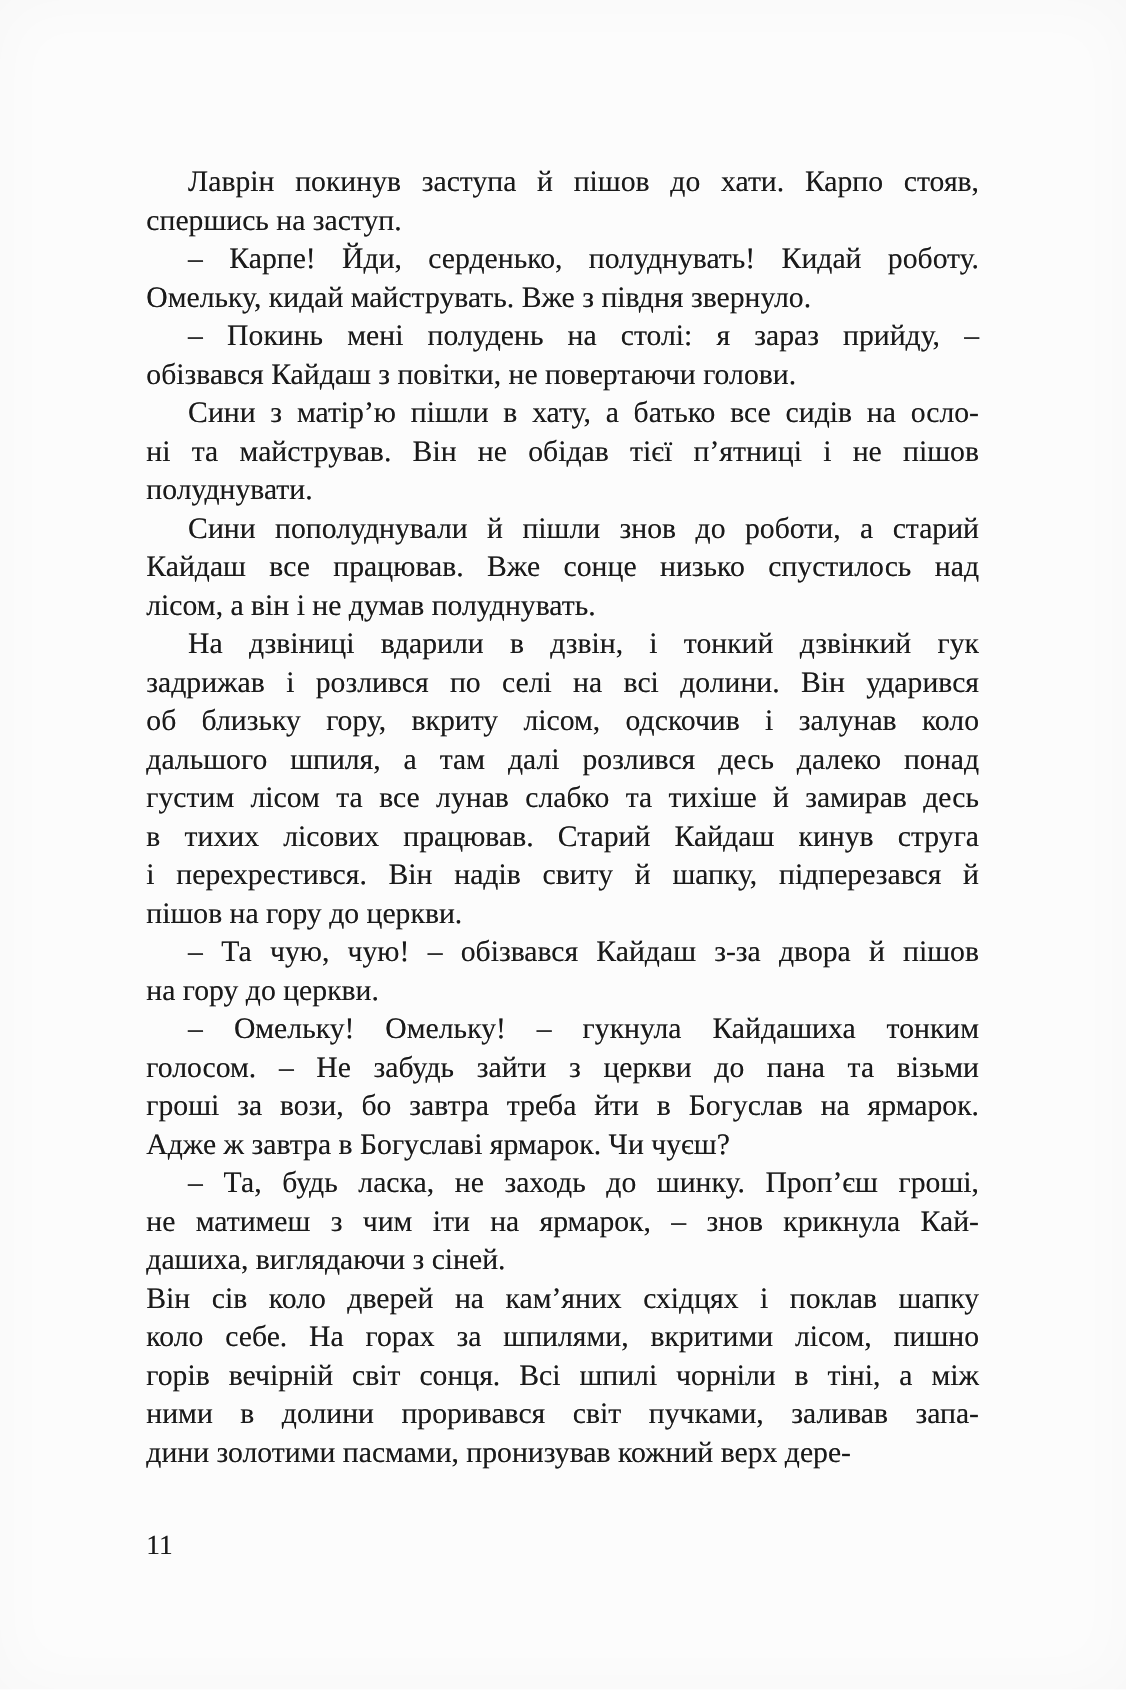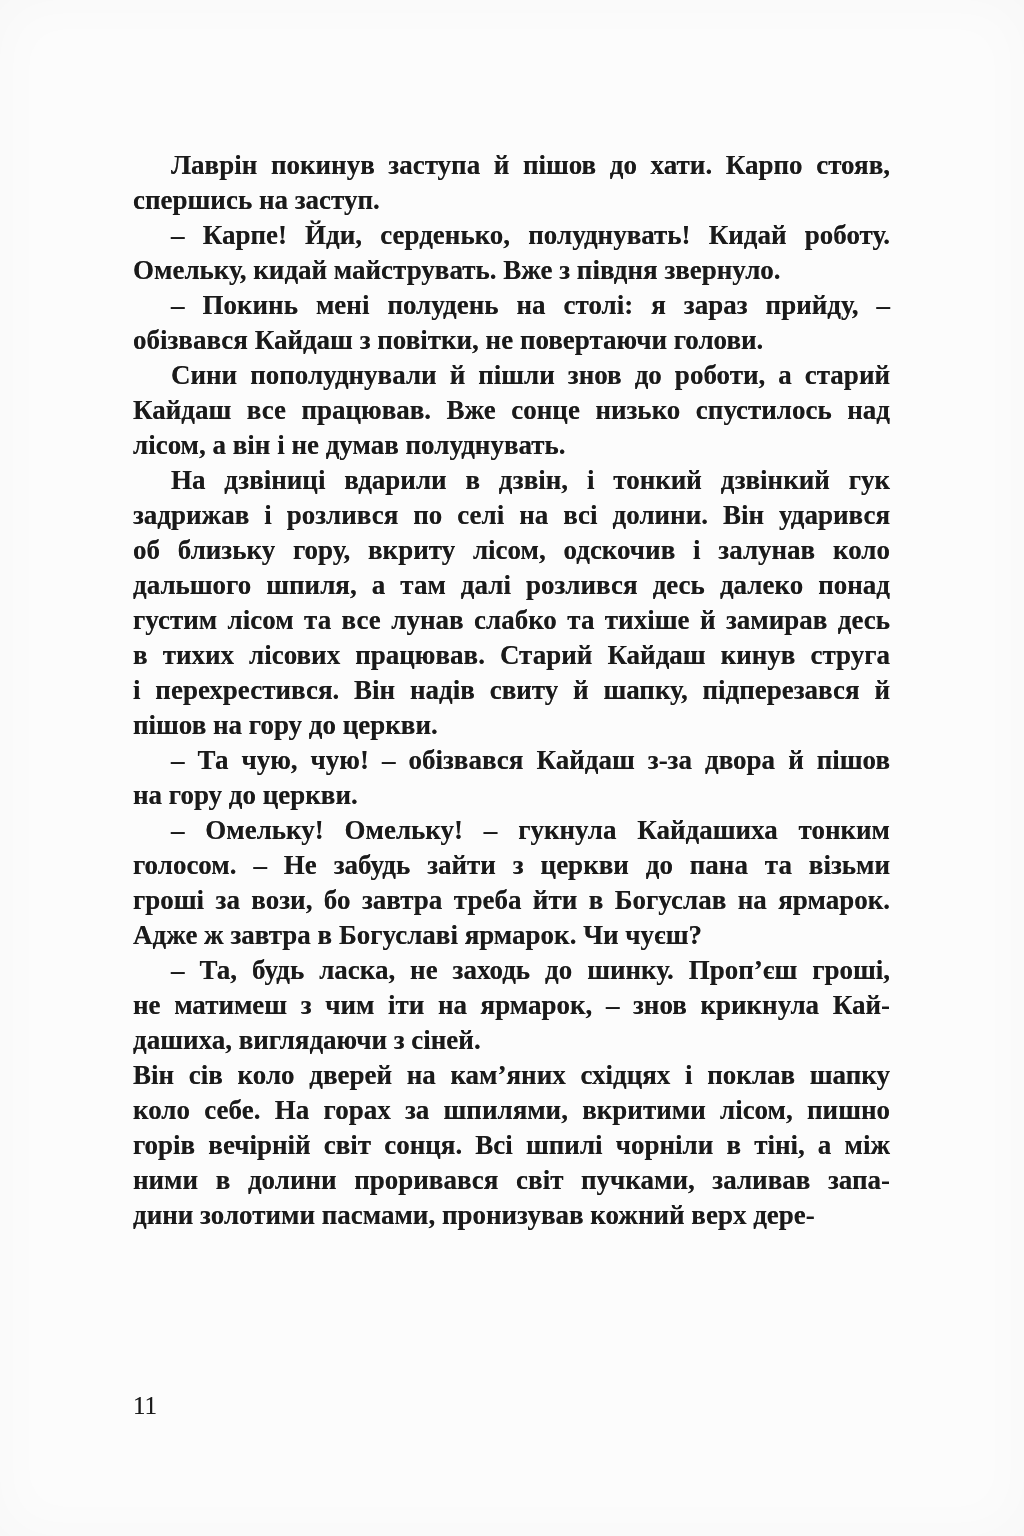--- a/index.html
+++ b/index.html
@@ -19,21 +19,20 @@
   }
   .text-block {
     position: absolute;
     left: 133px;
     top: 148px;
     width: 757px;
   }
   .paragraph {
     margin: 0;
     padding: 0;
-    font-weight: bold;
   }
   .line {
     font-size: 27px;
     line-height: 35px;
     height: 35px;
     text-align: justify;
     text-align-last: justify;
     overflow: visible;
     text-shadow: 0 0 0.5px rgba(20,20,20,0.55);
   }
@@ -65,20 +64,25 @@
       </div>
       <div class="paragraph">
         <div class="line indent">– Карпе! Йди, серденько, полуднувать! Кидай роботу.</div>
         <div class="line last">Омельку, кидай майструвать. Вже з півдня звернуло.</div>
       </div>
       <div class="paragraph">
         <div class="line indent">– Покинь мені полудень на столі: я зараз прийду, –</div>
         <div class="line last">обізвався Кайдаш з повітки, не повертаючи голови.</div>
       </div>
       <div class="paragraph">
+        <div class="line indent">Сини з матір’ю пішли в хату, а батько все сидів на осло-</div>
+        <div class="line">ні та майстрував. Він не обідав тієї п’ятниці і не пішов</div>
+        <div class="line last">полуднувати.</div>
+      </div>
+      <div class="paragraph">
         <div class="line indent">Сини пополуднували й пішли знов до роботи, а старий</div>
         <div class="line">Кайдаш все працював. Вже сонце низько спустилось над</div>
         <div class="line last">лісом, а він і не думав полуднувать.</div>
       </div>
       <div class="paragraph">
         <div class="line indent">На дзвіниці вдарили в дзвін, і тонкий дзвінкий гук</div>
         <div class="line">задрижав і розлився по селі на всі долини. Він ударився</div>
         <div class="line">об близьку гору, вкриту лісом, одскочив і залунав коло</div>
         <div class="line">дальшого шпиля, а там далі розлився десь далеко понад</div>
         <div class="line">густим лісом та все лунав слабко та тихіше й замирав десь</div>

